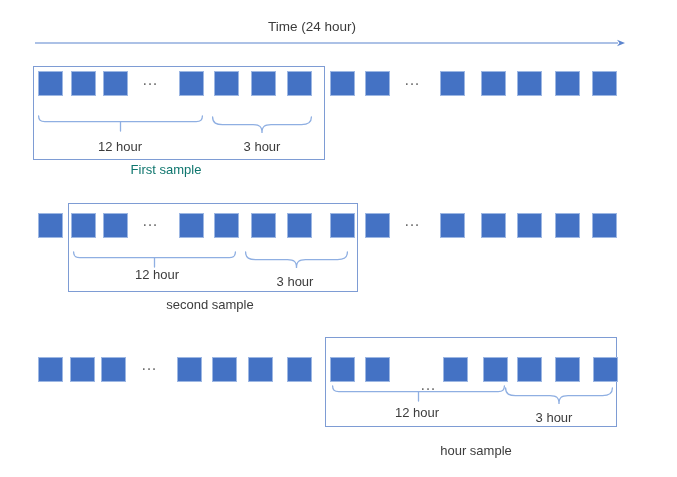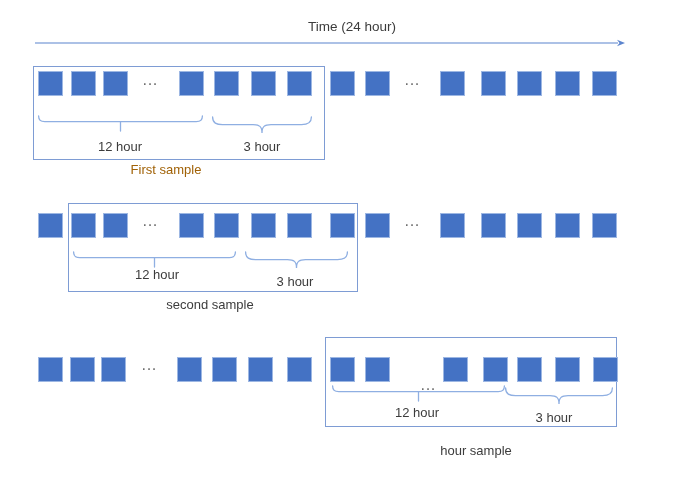--- a/index.html
+++ b/index.html
@@ -20,21 +20,21 @@
   }
   .lbl {
     position:absolute; transform:translateX(-50%);
     font-size:13px; color:#3c3c3c; white-space:nowrap; line-height:1.15;
   }
 </style>
 </head>
 <body>
 
 <div class="canvas">
-  <div class="title" id="timeline-title" style="left: 312px; top: 19px; margin-left: 40px;">Time (24 hour)</div>
+  <div class="title" id="timeline-title" style="left: 312px; top: 19px;">Time (24 hour)</div>
   <svg class="mark" id="timeline-arrow" width="590" height="12" style="left: 35px; top: 37px;">
       <line x1="0" y1="6" x2="583" y2="6" stroke="#5B84CE" stroke-width="1.2"></line>
       <polygon points="582,2.8 590,6 582,9.2 584.5,6" fill="#5B84CE"></polygon>
     </svg>
   <div id="diagram">
       <div class="sample-box" style="left: 33px; top: 66px; width: 292px; height: 94px; border: 1px solid rgb(126, 156, 212);"></div>
       <div class="sq" style="left: 38px; top: 71px; width: 25px; height: 25px; background: rgb(68, 114, 196); border: 1px solid rgb(157, 183, 227);"></div>
       <div class="sq" style="left: 71px; top: 71px; width: 25px; height: 25px; background: rgb(68, 114, 196); border: 1px solid rgb(157, 183, 227);"></div>
       <div class="sq" style="left: 103px; top: 71px; width: 25px; height: 25px; background: rgb(68, 114, 196); border: 1px solid rgb(157, 183, 227);"></div>
       <div class="sq" style="left: 179px; top: 71px; width: 25px; height: 25px; background: rgb(68, 114, 196); border: 1px solid rgb(157, 183, 227);"></div>
@@ -52,21 +52,21 @@
       <div class="dots" style="color: rgb(110, 110, 110); left: 413px; top: 84px;">···</div>
       <svg class="mark" width="165" height="16" style="left: 38px; top: 116px;">
         <path d="M0.6 0 C0.6 4.6 2.8 5.6 6.8 5.6 L 158.2 5.6 C 162.2 5.6 164.4 4.6 164.4 0" fill="none" stroke="#8FAFE2" stroke-width="1.3" stroke-linecap="round"></path>
         <path d="M82.5 5.6 L82.5 15" fill="none" stroke="#8FAFE2" stroke-width="1.3" stroke-linecap="round"></path>
       </svg>
       <svg class="mark" width="100" height="17" style="left: 212px; top: 117px;">
         <path d="M0.6 0 C0.6 6.2 4.5 7.6 10.5 7.6 L 41 7.6 C 47.5 7.6 50 9.5 50 16 C 50 9.5 52.5 7.6 59 7.6 L 89.5 7.6 C 95.5 7.6 99.4 6.2 99.4 0" fill="none" stroke="#8FAFE2" stroke-width="1.3" stroke-linecap="round"></path>
       </svg>
       <div class="lbl" style="color: rgb(60, 60, 60); left: 120px; top: 140px;">12 hour</div>
       <div class="lbl" style="color: rgb(60, 60, 60); left: 262px; top: 140px;">3 hour</div>
-      <div class="lbl" style="color: #a16207; left: 166px; top: 163px;">First sample</div>
+      <div class="lbl" style="color: #0f766e; left: 166px; top: 163px;">First sample</div>
       <div class="sample-box" style="left: 68px; top: 203px; width: 290px; height: 89px; border: 1px solid rgb(126, 156, 212);"></div>
       <div class="sq" style="left: 38px; top: 213px; width: 25px; height: 25px; background: rgb(68, 114, 196); border: 1px solid rgb(157, 183, 227);"></div>
       <div class="sq" style="left: 71px; top: 213px; width: 25px; height: 25px; background: rgb(68, 114, 196); border: 1px solid rgb(157, 183, 227);"></div>
       <div class="sq" style="left: 103px; top: 213px; width: 25px; height: 25px; background: rgb(68, 114, 196); border: 1px solid rgb(157, 183, 227);"></div>
       <div class="sq" style="left: 179px; top: 213px; width: 25px; height: 25px; background: rgb(68, 114, 196); border: 1px solid rgb(157, 183, 227);"></div>
       <div class="sq" style="left: 214px; top: 213px; width: 25px; height: 25px; background: rgb(68, 114, 196); border: 1px solid rgb(157, 183, 227);"></div>
       <div class="sq" style="left: 251px; top: 213px; width: 25px; height: 25px; background: rgb(68, 114, 196); border: 1px solid rgb(157, 183, 227);"></div>
       <div class="sq" style="left: 287px; top: 213px; width: 25px; height: 25px; background: rgb(68, 114, 196); border: 1px solid rgb(157, 183, 227);"></div>
       <div class="sq" style="left: 330px; top: 213px; width: 25px; height: 25px; background: rgb(68, 114, 196); border: 1px solid rgb(157, 183, 227);"></div>
       <div class="sq" style="left: 365px; top: 213px; width: 25px; height: 25px; background: rgb(68, 114, 196); border: 1px solid rgb(157, 183, 227);"></div>

